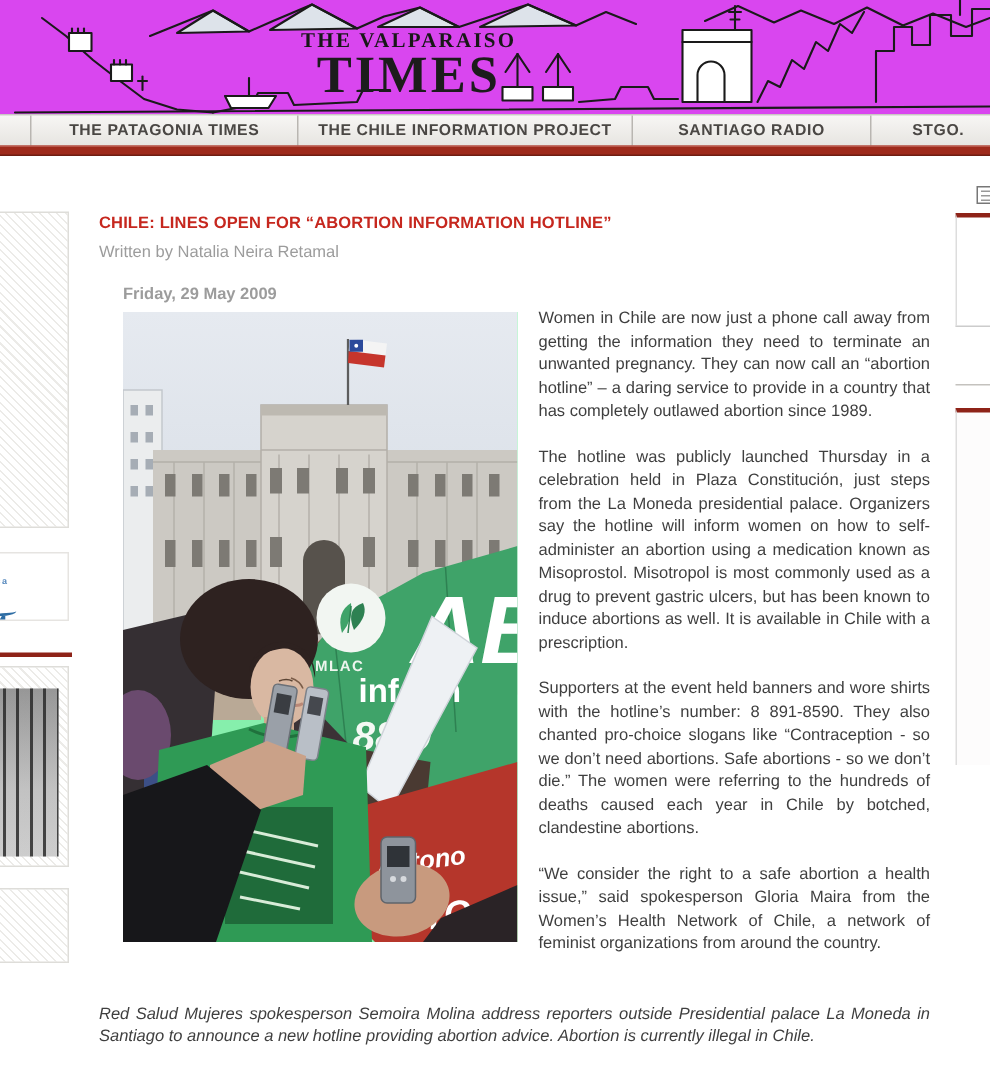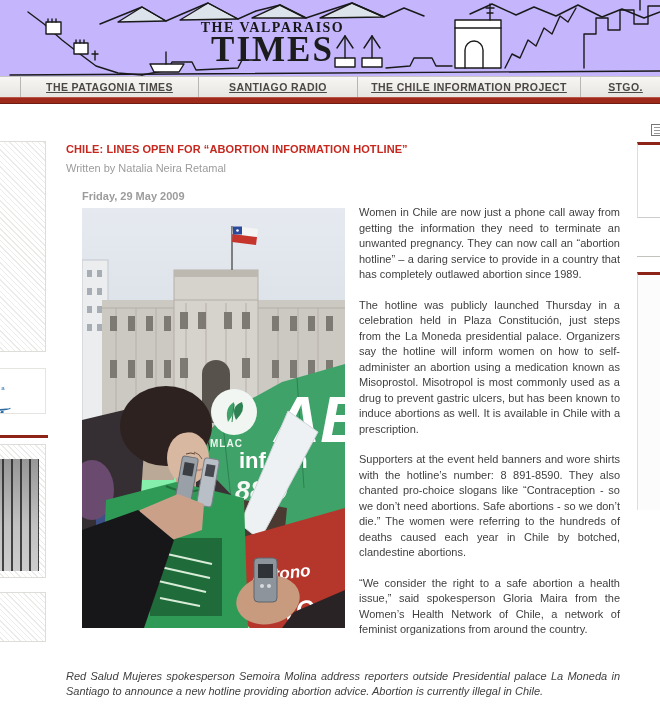--- a/index.html
+++ b/index.html
@@ -2,21 +2,21 @@
 <html><head>
 <meta charset="utf-8">
 <style>
   html,body{margin:0;padding:0;}
   body{
     width:660px;height:727px;position:relative;overflow:hidden;
     background:#ffffff;
     font-family:"Liberation Sans",sans-serif;
   }
   
-  .masthead{position:absolute;left:0;top:0;width:660px;height:76px;background:#c4b5fd;}
+  .masthead{position:absolute;left:0;top:0;width:660px;height:76px;background:#d946ef;}
   .masthead svg{position:absolute;left:0;top:0;}
   .mast-title-top{
     position:absolute;left:175px;top:20px;width:195px;text-align:center;
     font-family:"Liberation Serif",serif;font-weight:bold;font-size:14px;
     letter-spacing:1.5px;color:#181818;
   }
   .mast-title-main{
     position:absolute;left:160px;top:30px;width:225px;text-align:center;
     font-family:"Liberation Serif",serif;font-weight:bold;font-size:35px;
     letter-spacing:2px;color:#1c1c1c;
@@ -25,21 +25,21 @@
   .navbar{
     position:absolute;left:0;top:76px;width:670px;height:21px;
     background:linear-gradient(#f7f6f4,#e7e5e1);
     border-top:1px solid #c9c7c3;
     display:flex;box-sizing:border-box;
   }
   .nav-cell{
     box-sizing:border-box;height:100%;display:flex;align-items:center;justify-content:center;
     border-left:1px solid #b9b6b1;
     font-size:10.5px;font-weight:bold;color:#4a4744;letter-spacing:.4px;
-    white-space:nowrap;cursor:pointer;text-decoration:underline;
+    white-space:nowrap;cursor:pointer;
   }
   .nav-spacer{width:20px;border-left:none;}
   .nav-c1{width:178px;}
   .nav-c2{width:223px;}
   .nav-c3{width:159px;}
   .nav-c4{width:90px;}
   .redbar{
     position:absolute;left:0;top:97px;width:660px;height:7px;
     background:#9e2a1c;border-top:1px solid #b85548;border-bottom:1px solid #6f1d12;
     box-sizing:border-box;
@@ -149,22 +149,22 @@
       <polyline points="10,75 660,71"></polyline>
     </g>
   </svg>
   <div class="mast-title-top">THE VALPARAISO</div>
   <div class="mast-title-main">TIMES</div>
 </div>
 
 <div class="navbar">
   <div class="nav-cell nav-spacer"></div>
   <div class="nav-cell nav-c1">THE PATAGONIA TIMES</div>
+  <div class="nav-cell nav-c2">THE CHILE INFORMATION PROJECT</div>
   <div class="nav-cell nav-c3">SANTIAGO RADIO</div>
-  <div class="nav-cell nav-c2">THE CHILE INFORMATION PROJECT</div>
   <div class="nav-cell nav-c4">STGO.</div>
 </div>
 <div class="redbar"></div>
 
 <div id="lbox1" class="lbox hatch"></div>
 <div id="lbox2" class="lbox">
   <div class="partner-logo"><small>ca</small><span>t</span></div>
   <div class="partner-swoosh"></div>
 </div>
 <div id="lredline"></div>

